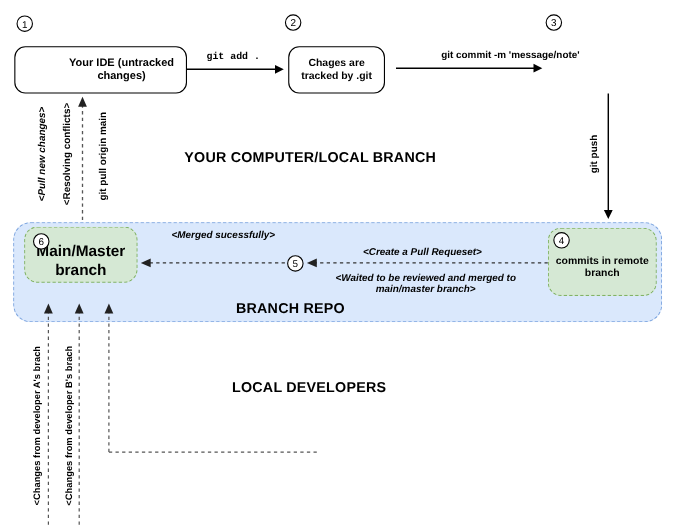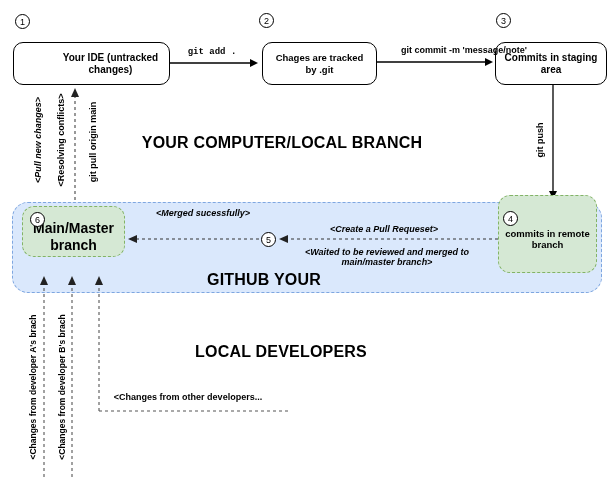--- a/index.html
+++ b/index.html
@@ -28,21 +28,21 @@
     background:#fff;display:flex;align-items:center;justify-content:center;
     font-size:9px;font-weight:normal;z-index:4;box-sizing:border-box;
   }
   .lbl{
     position:absolute;transform:translate(-50%,-50%);white-space:nowrap;
     font-size:9px;font-weight:bold;z-index:4;text-align:center;
   }
   .lbl.rot{transform:translate(-50%,-50%) rotate(-90deg);}
   .lbl.it{font-style:italic;}
   .lbl.wrap{white-space:normal;width:200px;}
-  .section{font-size:16px;letter-spacing:.2px;}
+  .section{font-size:13px;letter-spacing:.2px;}
 </style>
 </head>
 <body>
 
 <div class="canvas">
 
   <div class="repo-box"></div>
 
   <svg class="connectors" width="615" height="483" viewBox="0 0 615 483">
 
@@ -108,43 +108,39 @@
   <div class="badge" style="left:261px;top:232px;">
       <span>5</span>
     </div>
   <div class="badge" style="left:30px;top:212px;">
       <span>6</span>
     </div>
 
   <div class="node white-node" style="left:13px;top:42px;width:157px;height:43px;padding-left:44px;">
     <span>Your IDE (untracked changes)</span>
   </div>
-  <div class="node white-node" style="left:262px;top:42px;width:115px;height:43px;font-size:9.5px;">
+  <div class="node white-node" style="left:262px;top:42px;width:88px;height:43px;font-size:9.5px;">
     <span>Chages are tracked by .git</span>
-  </div>
-  <div class="node white-node" style="left:495px;top:42px;width:112px;height:43px;">
-    <span>Commits in staging area</span>
   </div>
   <div class="node green-node" style="left:22px;top:206px;width:103px;height:51px;font-size:14px;">
     <span>Main/Master branch</span>
   </div>
-  <div class="node green-node" style="left:498px;top:195px;width:99px;height:78px;font-size:9.5px;justify-content:center;">
+  <div class="node green-node" style="left:498px;top:207px;width:99px;height:62px;font-size:9.5px;justify-content:center;">
     <span>commits in remote branch</span>
   </div>
 
   <div class="lbl" style="left:212px;top:52px;font-family:Liberation Mono, monospace;">git add .</div>
   <div class="lbl" style="left:428px;top:50px;margin-left:36px;">git commit -m 'message/note'</div>
   <div class="lbl rot" style="left:540px;top:140px;">git push</div>
   <div class="lbl rot it" style="left:38px;top:140px;">&lt;Pull new changes&gt;</div>
   <div class="lbl rot" style="left:61px;top:140px;">&lt;Resolving conflicts&gt;</div>
   <div class="lbl rot" style="left:93px;top:142px;">git pull origin main</div>
   <div class="lbl it" style="left:203px;top:213px;">&lt;Merged sucessfully&gt;</div>
   <div class="lbl it" style="left:384px;top:229px;">&lt;Create a Pull Requeset&gt;</div>
   <div class="lbl it wrap" style="left:387px;top:257px;">&lt;Waited to be reviewed and merged to main/master branch&gt;</div>
   <div class="lbl rot" style="left:33px;top:387px;font-size:8.5px;">&lt;Changes from  developer A's brach</div>
   <div class="lbl rot" style="left:62px;top:387px;font-size:8.5px;">&lt;Changes from  developer B's brach</div>
-  <div class="lbl" style="left:188px;top:397px;">&lt;Changes from  other developers...</div>
 
   <div class="lbl section" style="left:282px;top:143px;">YOUR COMPUTER/LOCAL BRANCH</div>
-  <div class="lbl section" style="left:264px;top:280px;">GITHUB YOUR</div>
+  <div class="lbl section" style="left:264px;top:280px;">BRANCH REPO</div>
   <div class="lbl section" style="left:281px;top:352px;">LOCAL DEVELOPERS</div>
 
 </div>
 
 </body></html>

